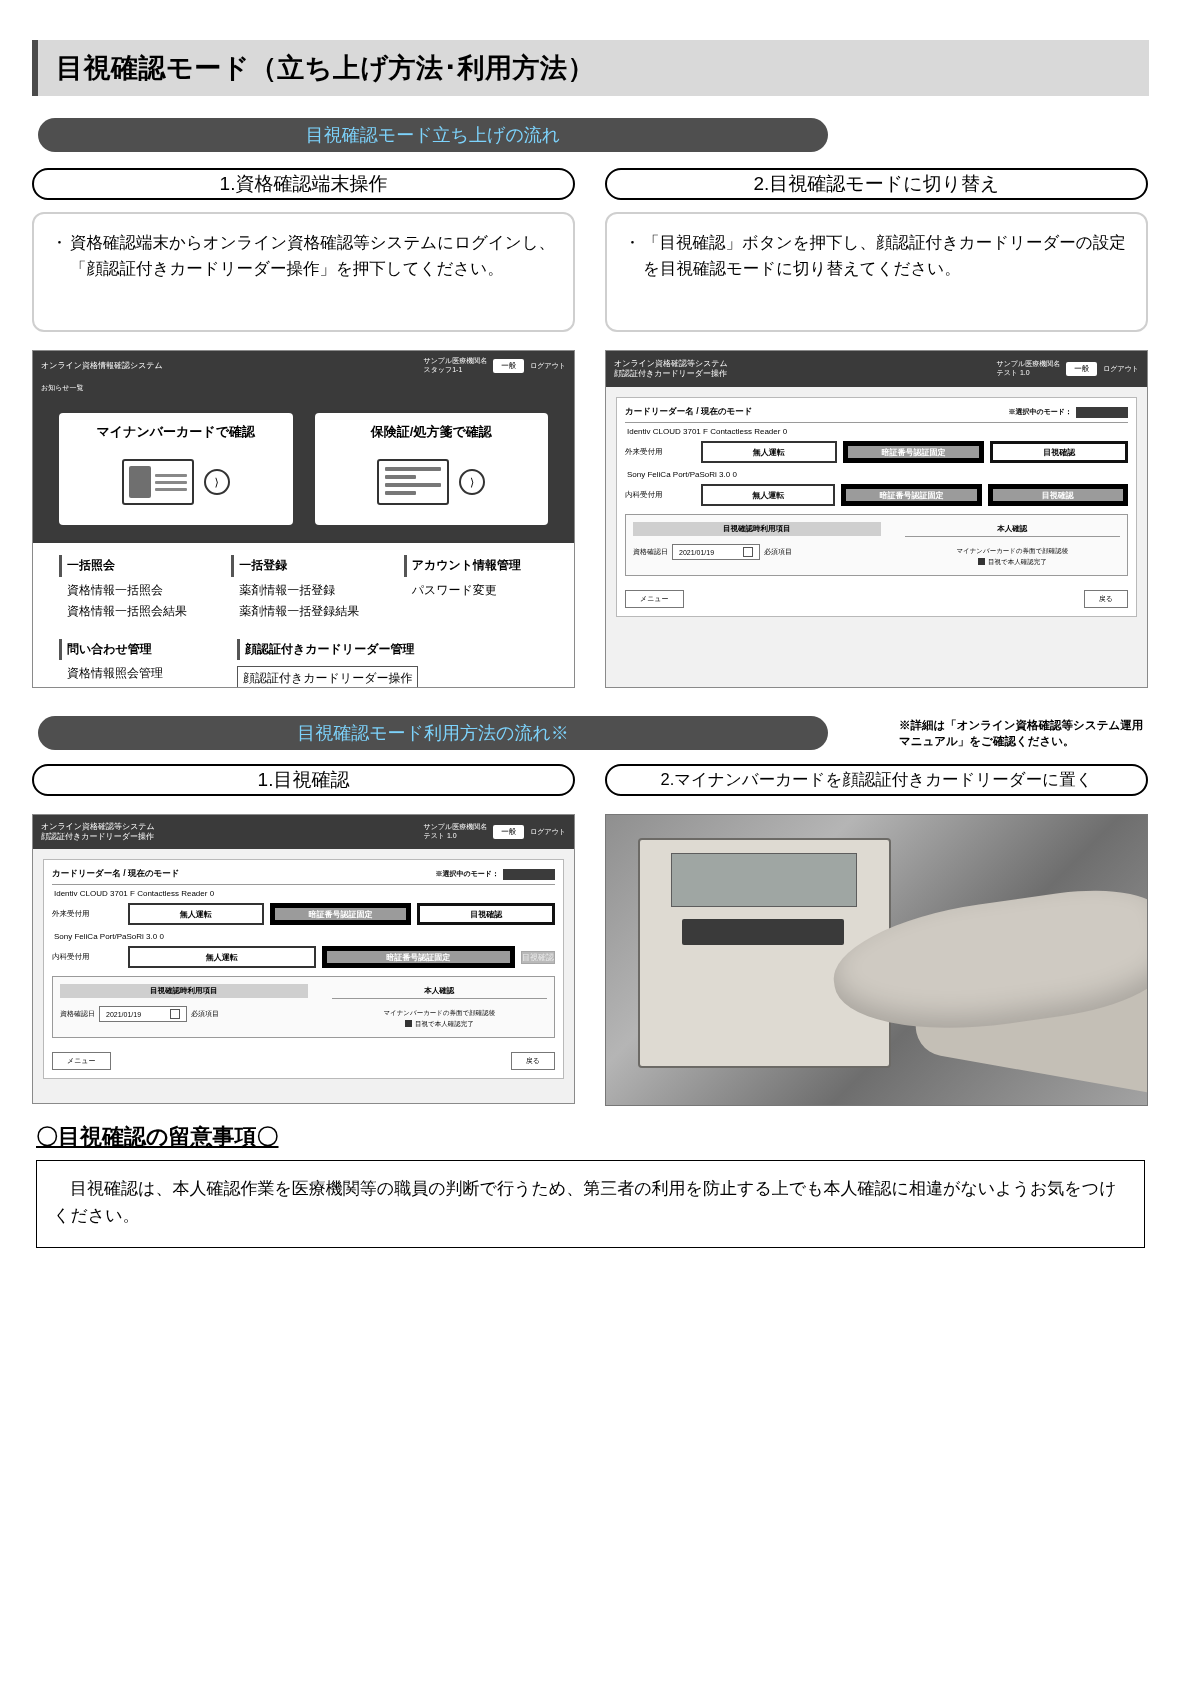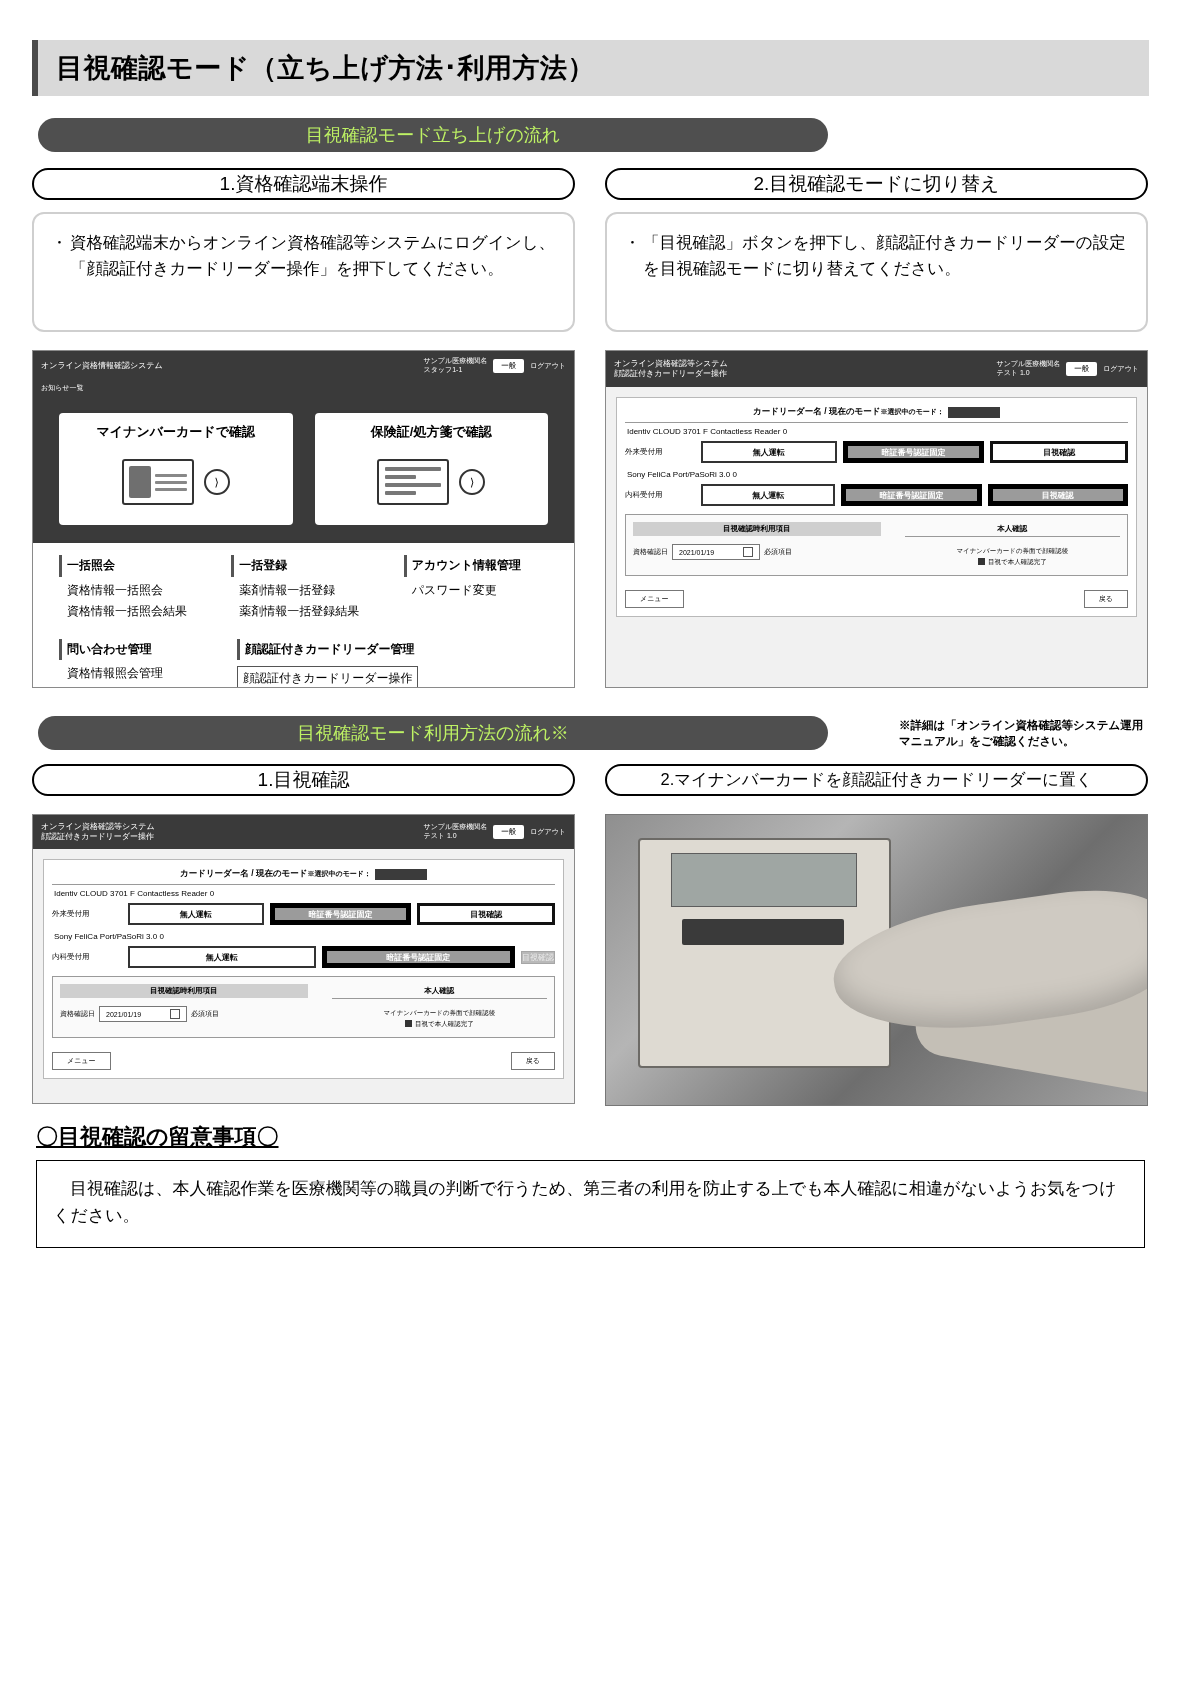--- a/index.html
+++ b/index.html
@@ -36,21 +36,21 @@
   }
   .title-bar .title-text {
     font-size: 27px;
     font-weight: bold;
     letter-spacing: 0.5px;
   }
 
   
   .banner {
     background: #4f4f4f;
-    color: #bef264;
+    color: #7dd3fc;
     border-radius: 22px;
     height: 34px;
     display: flex;
     align-items: center;
     justify-content: center;
     font-size: 18px;
     width: 790px;
     margin: 0 auto 16px 6px;
   }
   .banner.second { margin-bottom: 14px; }
@@ -244,21 +244,21 @@
   }
 
   
   .rs-body { background: #f1f1f1; padding: 10px; font-size: 8px; }
   .rs-panel {
     background: #ffffff;
     border: 1px solid #b9b9b9;
     padding: 8px;
   }
   .rs-head {
-    display: flex; justify-content: center; align-items: center;
+    display: flex; justify-content: space-between; align-items: center;
     border-bottom: 1px solid #9a9a9a;
     padding-bottom: 4px; 
     font-size: 8.5px; font-weight: bold;
   }
   .rs-mode-chip { display: flex; align-items: center; gap: 4px; font-size: 7px; }
   .rs-mode-chip .sw { width: 52px; height: 11px; background: #3b3b3b; display: inline-block; }
   .rs-devname { font-size: 8px; margin: 4px 0 5px 2px; }
   .rs-row { display: flex; align-items: center; gap: 6px; margin-bottom: 7px; }
   .rs-row .lbl { width: 70px; font-size: 7.5px; }
   .btn-dark, .btn-grey, .btn-sel {

